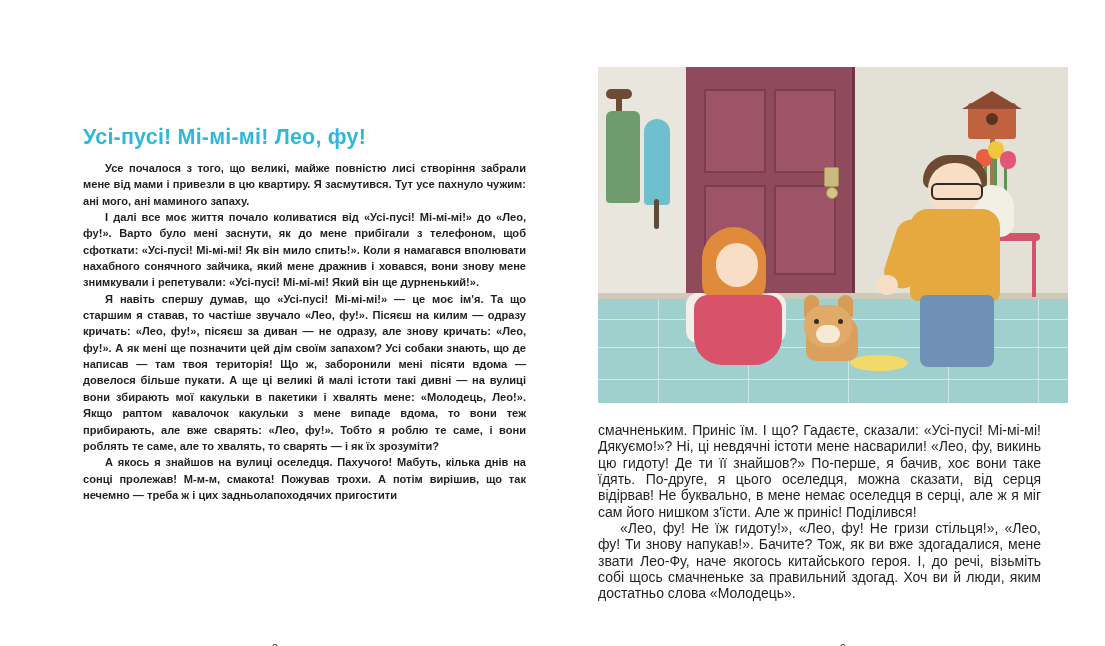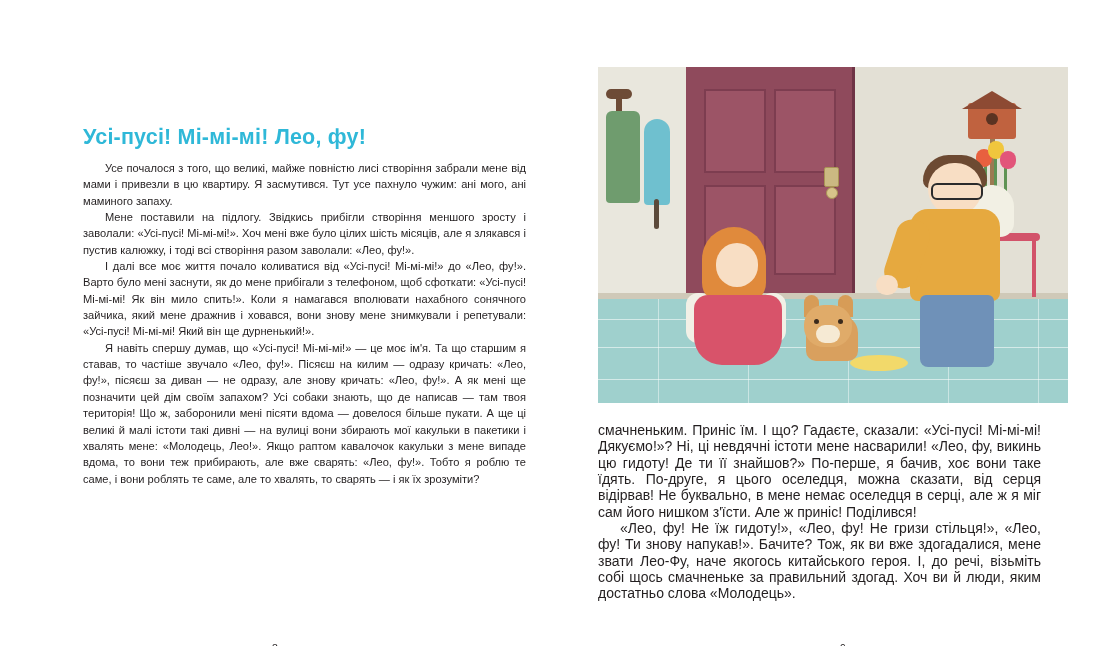--- a/index.html
+++ b/index.html
@@ -49,20 +49,21 @@
   }
   .left-text {
     position: absolute;
     left: 83px;
     top: 124px;
     width: 443px;
     font-size: 11.1px;
     line-height: 16.35px;
     color: #231f20;
     text-align: justify;
+    font-weight: bold;
   }
   .left-text p {
     margin: 0;
     text-indent: 22px;
   }
 
   
   .illustration {
     position: absolute;
     left: 45px;
@@ -274,23 +275,23 @@
 <body>
 
 <div class="spread">
 
   <div class="page page-left">
 
     <h1 class="chapter-title">Усі-пусі! Мі-мі-мі! Лео, фу!</h1>
 
     <div class="left-text">
       <p>Усе почалося з того, що великі, майже повністю лисі створіння забрали мене від мами і привезли в цю квартиру. Я засмутився. Тут усе пахнуло чужим: ані мого, ані маминого запаху.</p>
-      <p>Мене поставили на підлогу. Звідкись прибігли створіння меншого зросту і заволали: «Усі-пусі! Мі-мі-мі!». Хоч мені вже було цілих шість місяців, але я злякався і пустив калюжку, і тоді всі створіння разом заволали: «Лео, фу!».</p>
       <p>І далі все моє життя почало коливатися від «Усі-пусі! Мі-мі-мі!» до «Лео, фу!». Варто було мені заснути, як до мене прибігали з телефоном, щоб сфоткати: «Усі-пусі! Мі-мі-мі! Як він мило спить!». Коли я намагався вполювати нахабного сонячного зайчика, який мене дражнив і ховався, вони знову мене знимкували і репетували: «Усі-пусі! Мі-мі-мі! Який він ще дурненький!».</p>
       <p>Я навіть спершу думав, що «Усі-пусі! Мі-мі-мі!» — це моє ім'я. Та що старшим я ставав, то частіше звучало «Лео, фу!». Пісяєш на килим — одразу кричать: «Лео, фу!», пісяєш за диван — не одразу, але знову кричать: «Лео, фу!». А як мені ще позначити цей дім своїм запахом? Усі собаки знають, що де написав — там твоя територія! Що ж, заборонили мені пісяти вдома — довелося більше пукати. А ще ці великі й малі істоти такі дивні — на вулиці вони збирають мої какульки в пакетики і хвалять мене: «Молодець, Лео!». Якщо раптом кавалочок какульки з мене випаде вдома, то вони теж прибирають, але вже сварять: «Лео, фу!». Тобто я роблю те саме, і вони роблять те саме, але то хвалять, то сварять — і як їх зрозуміти?</p>
+      <p>А якось я знайшов на вулиці оселедця. Пахучого! Мабуть, кілька днів на сонці пролежав! М-м-м, смакота! Пожував трохи. А потім вирішив, що так нечемно — треба ж і цих задньолапоходячих пригостити</p>
     </div>
 
     <div class="folio folio-left">8</div>
   </div>
 
   <div class="page page-right">
 
     <div class="illustration">
       <div class="ill-sky"></div>
       <div class="ill-wall-left"></div>

